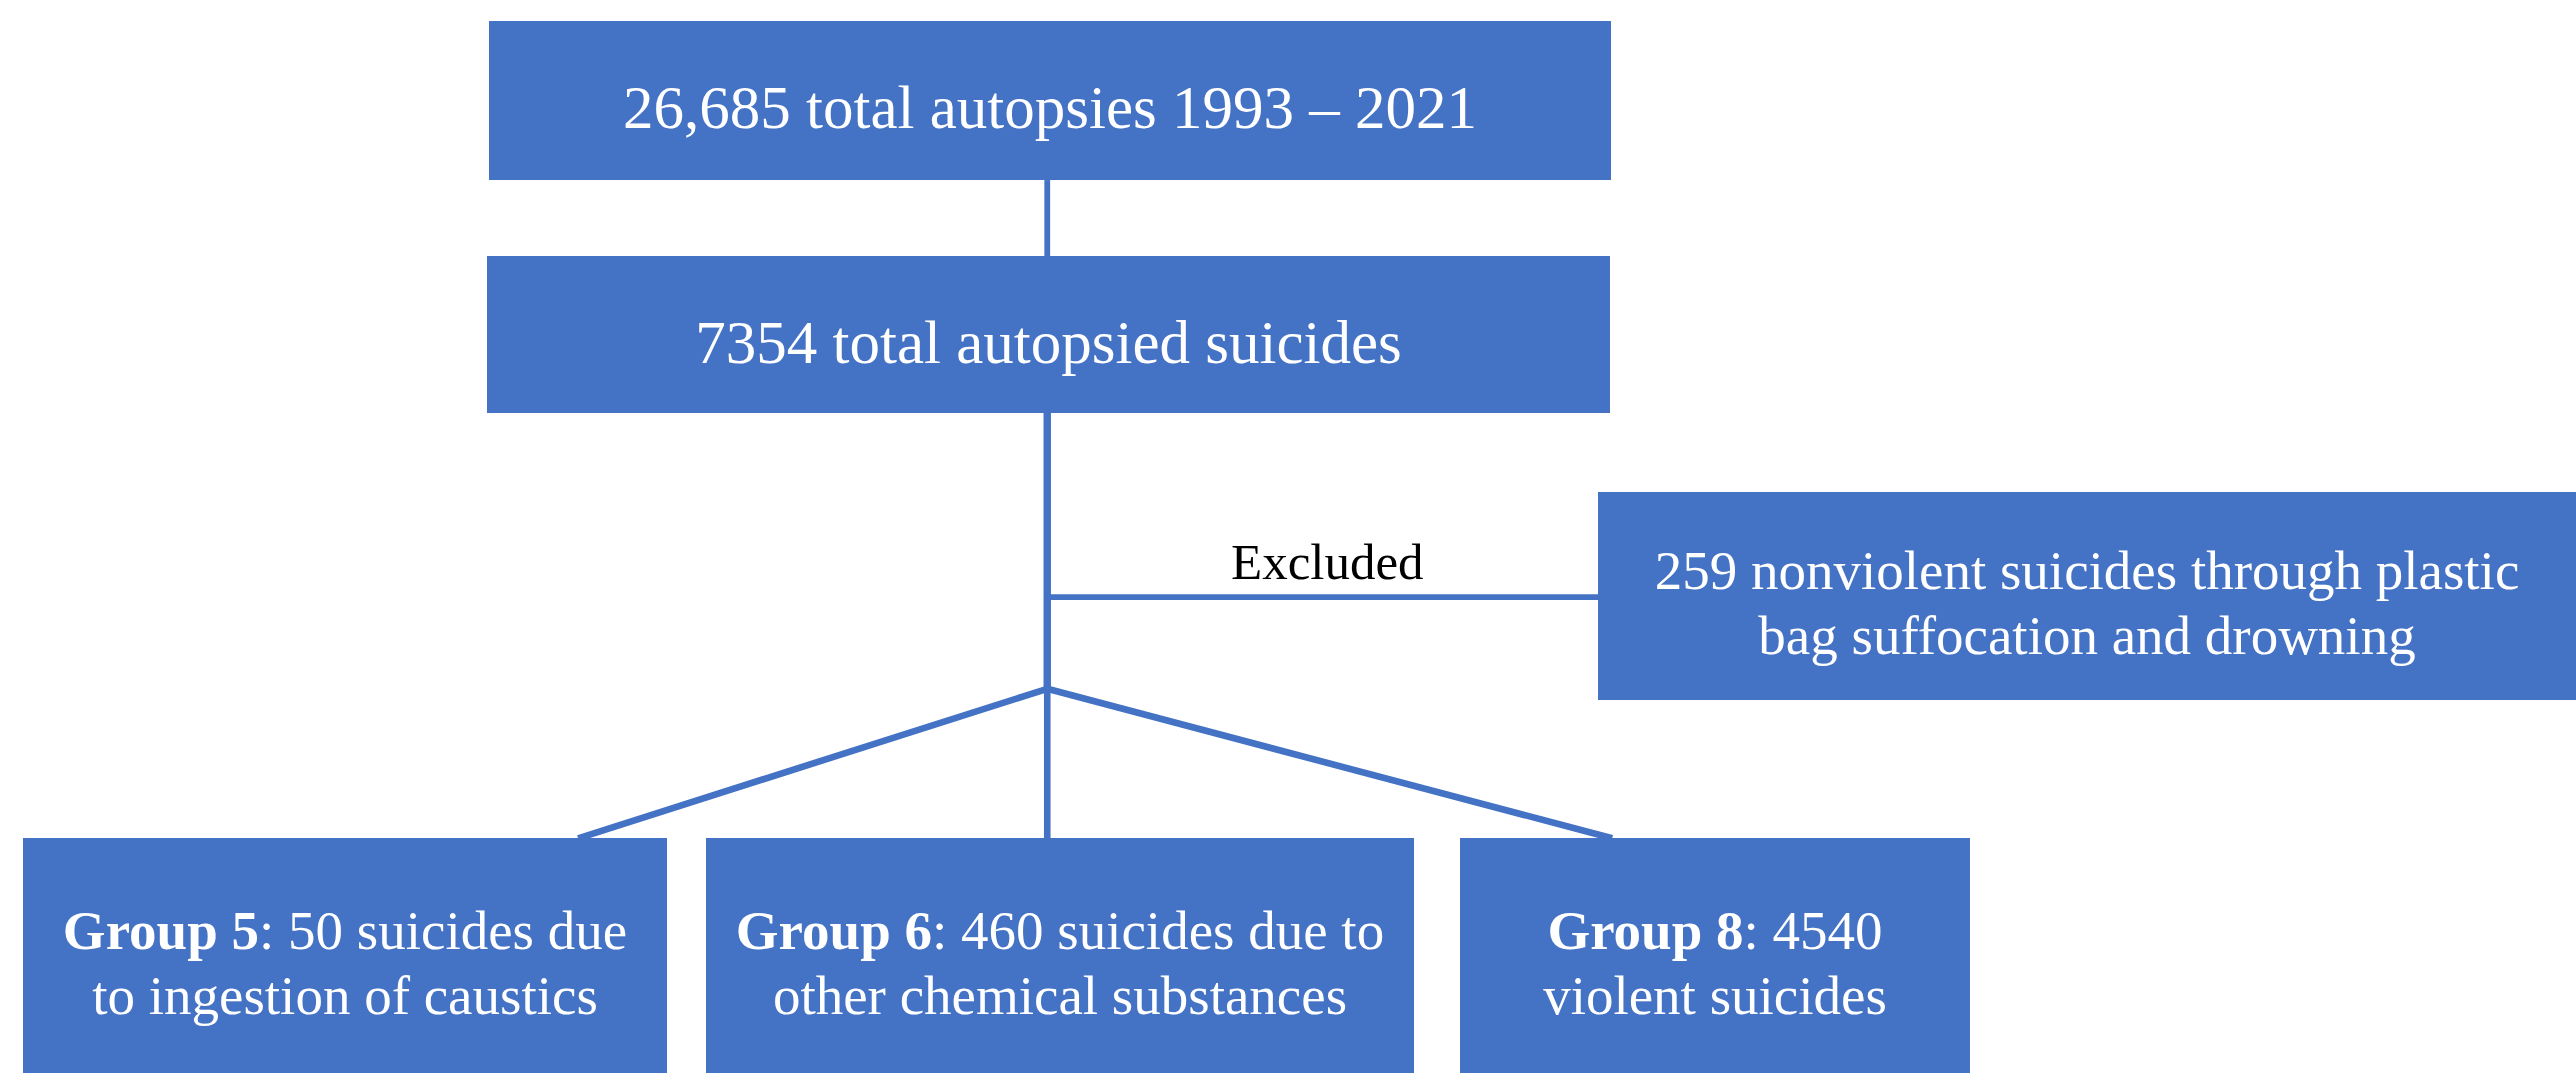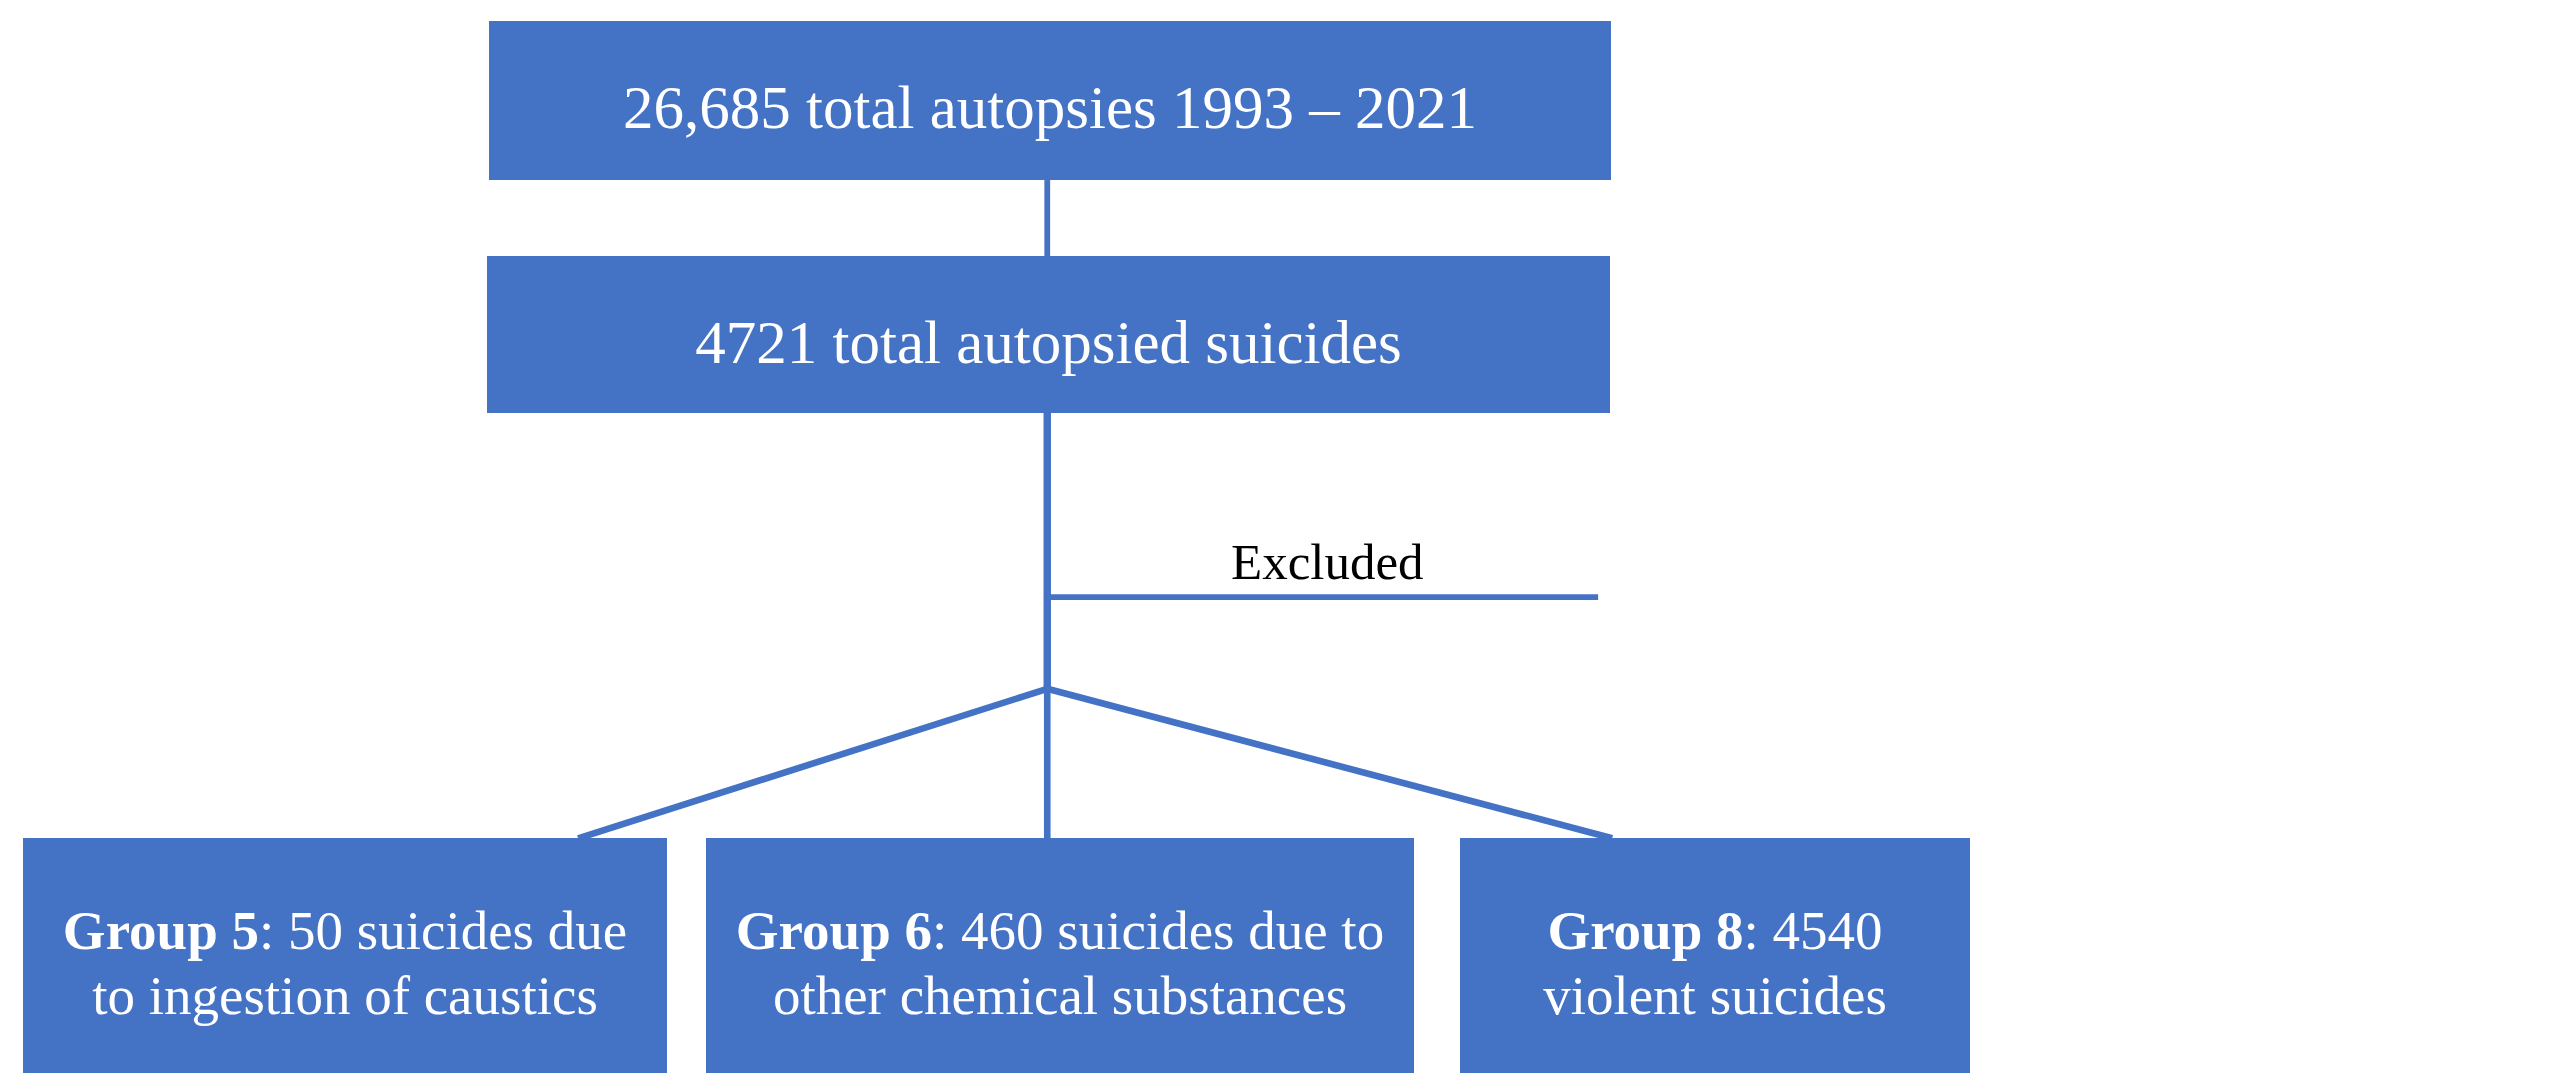--- a/index.html
+++ b/index.html
@@ -100,25 +100,28 @@
     <line x1="1268" y1="834" x2="1268" y2="1015" stroke="#4472C4" stroke-width="8"></line>
 
     <line x1="1268" y1="834" x2="1952" y2="1015" stroke="#4472C4" stroke-width="8"></line>
   </svg>
 
   <div class="node-box" id="node-total-autopsies">
     <span class="node-text">26,685 total autopsies 1993 – 2021</span>
   </div>
 
   <div class="node-box" id="node-total-suicides">
-    <span class="node-text">4721 total autopsied suicides</span>
+    <span class="node-text">7354 total autopsied suicides</span>
   </div>
 
   <div id="excluded-label">Excluded</div>
 
+  <div class="node-box" id="node-excluded-nonviolent">
+    <span class="node-text">259 nonviolent suicides through plastic bag suffocation and drowning</span>
+  </div>
 
   <div class="node-box" id="node-group-1">
     <span class="node-text">
       <span class="bold">Group 5</span><span>: 50 suicides due to ingestion of caustics</span>
     </span>
   </div>
 
   <div class="node-box" id="node-group-2">
     <span class="node-text">
       <span class="bold">Group 6</span><span>: 460 suicides due to other chemical substances</span>

